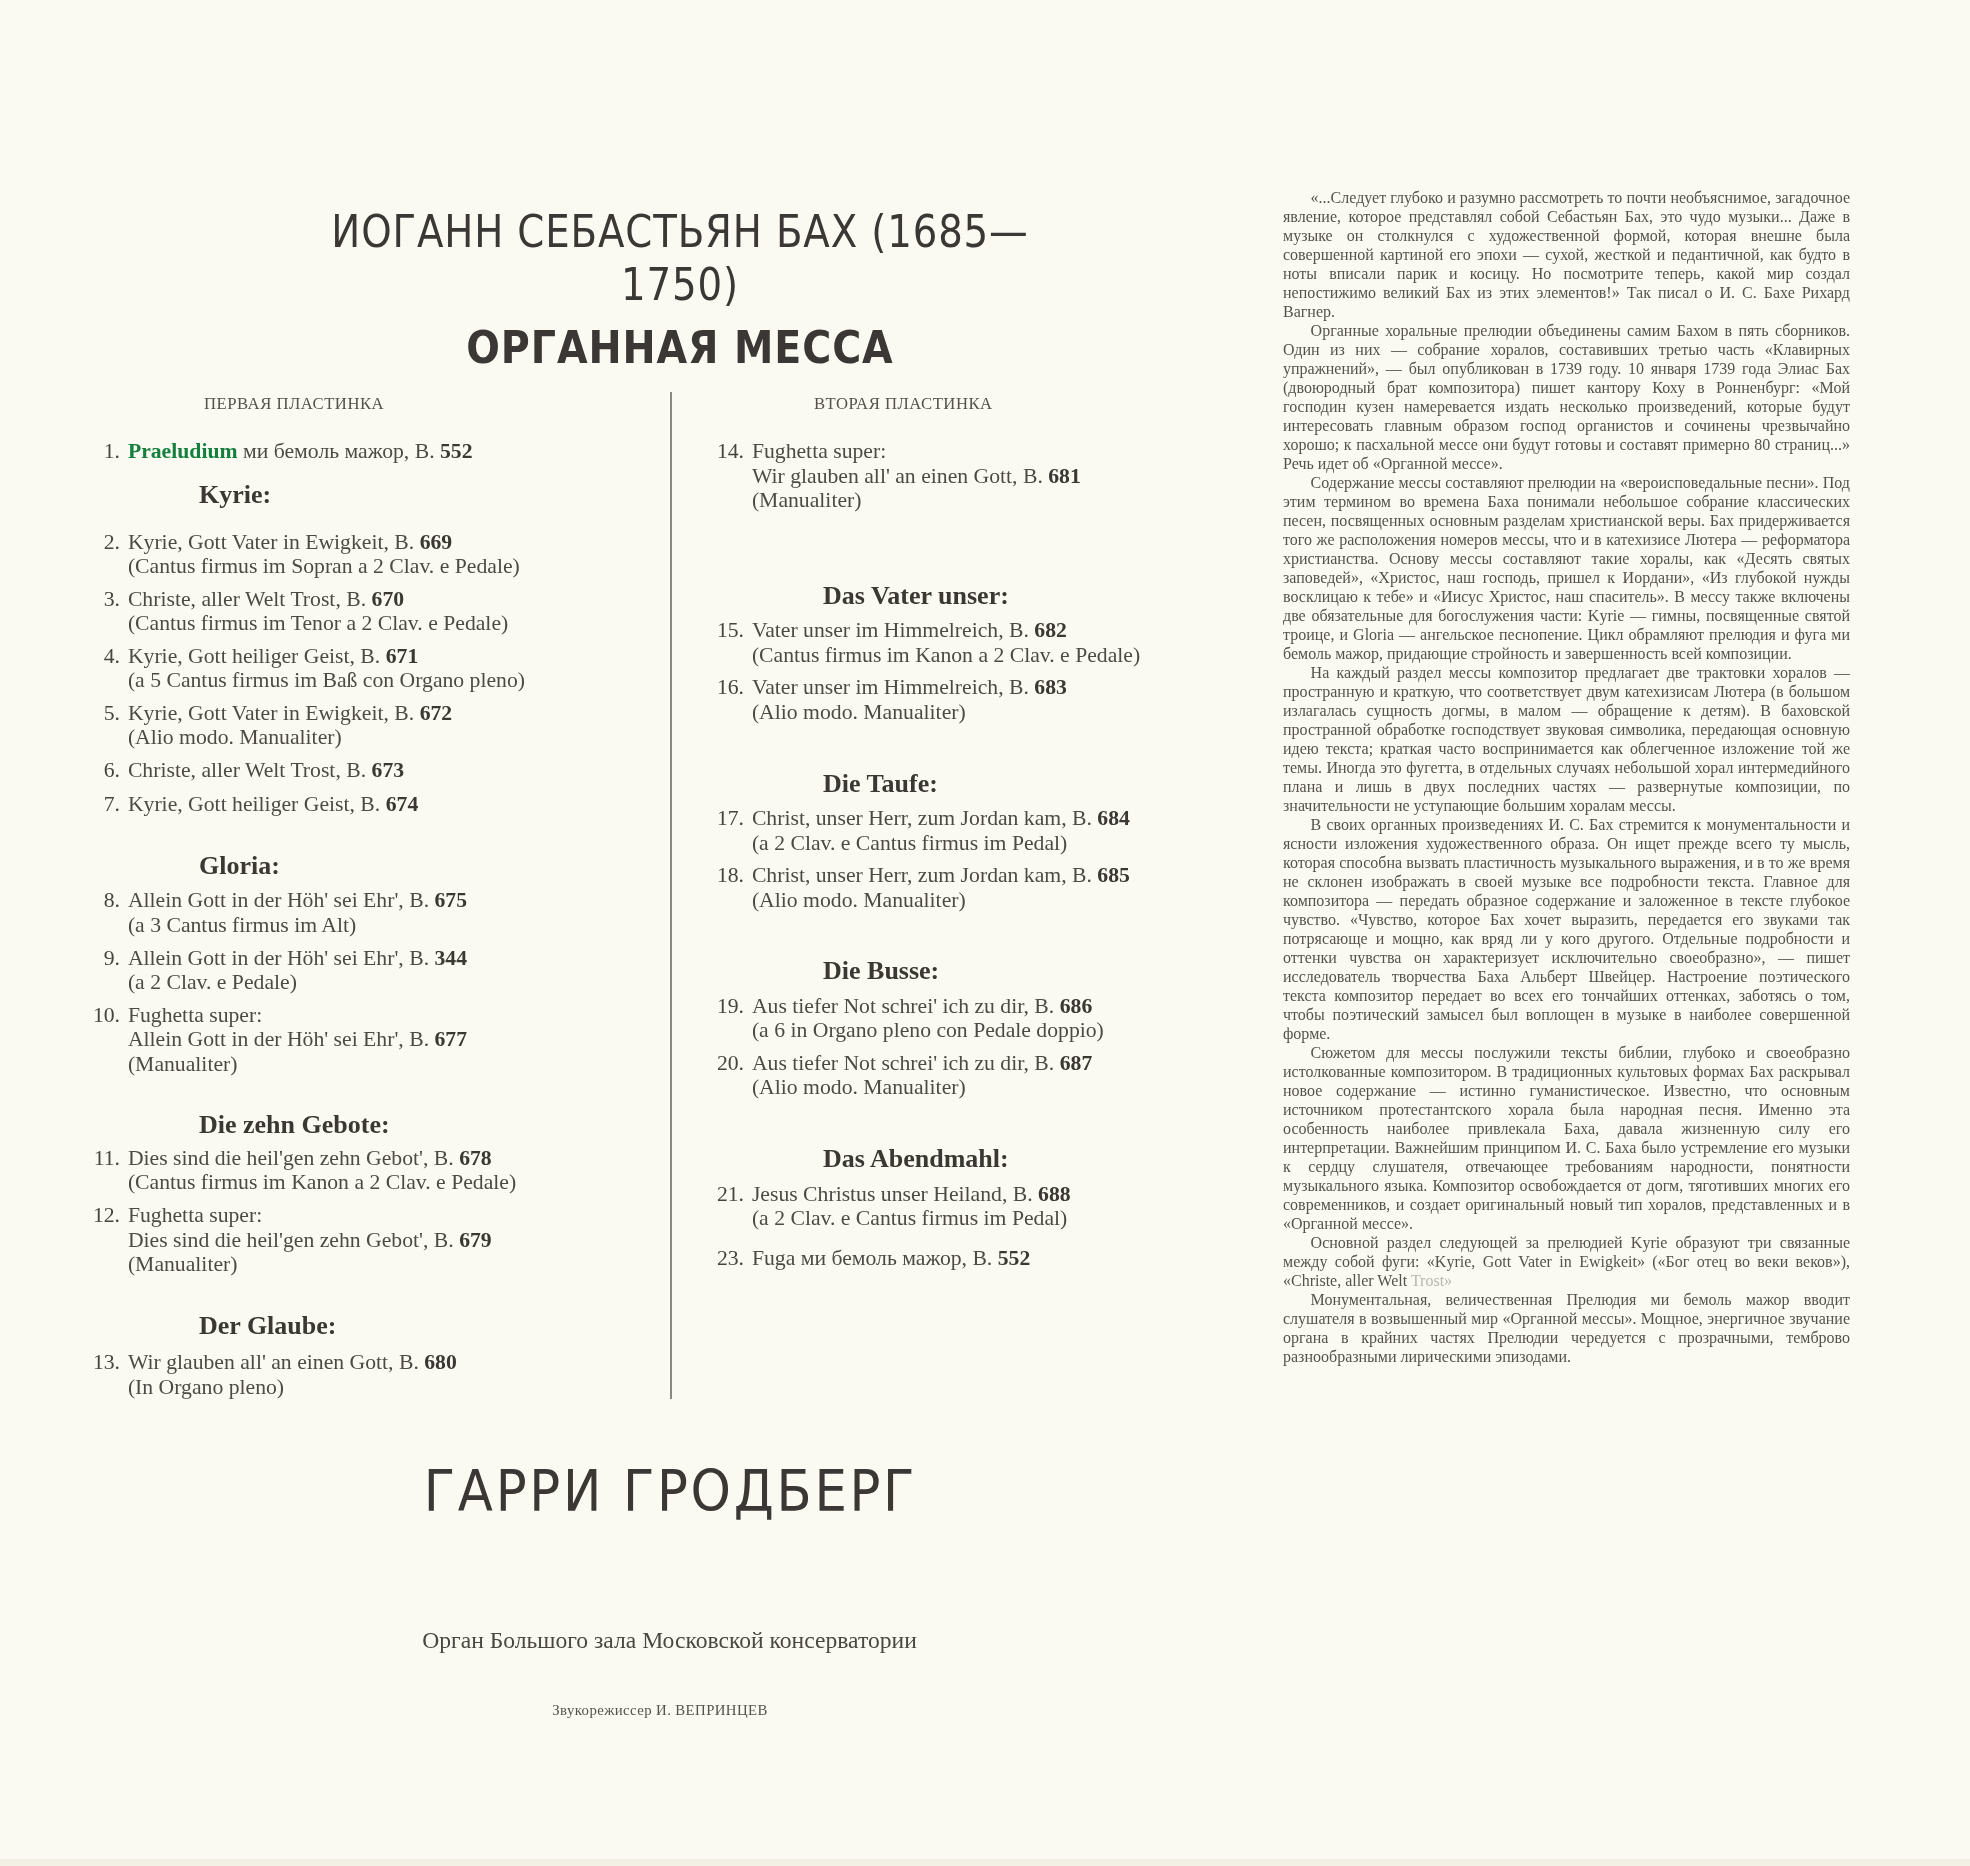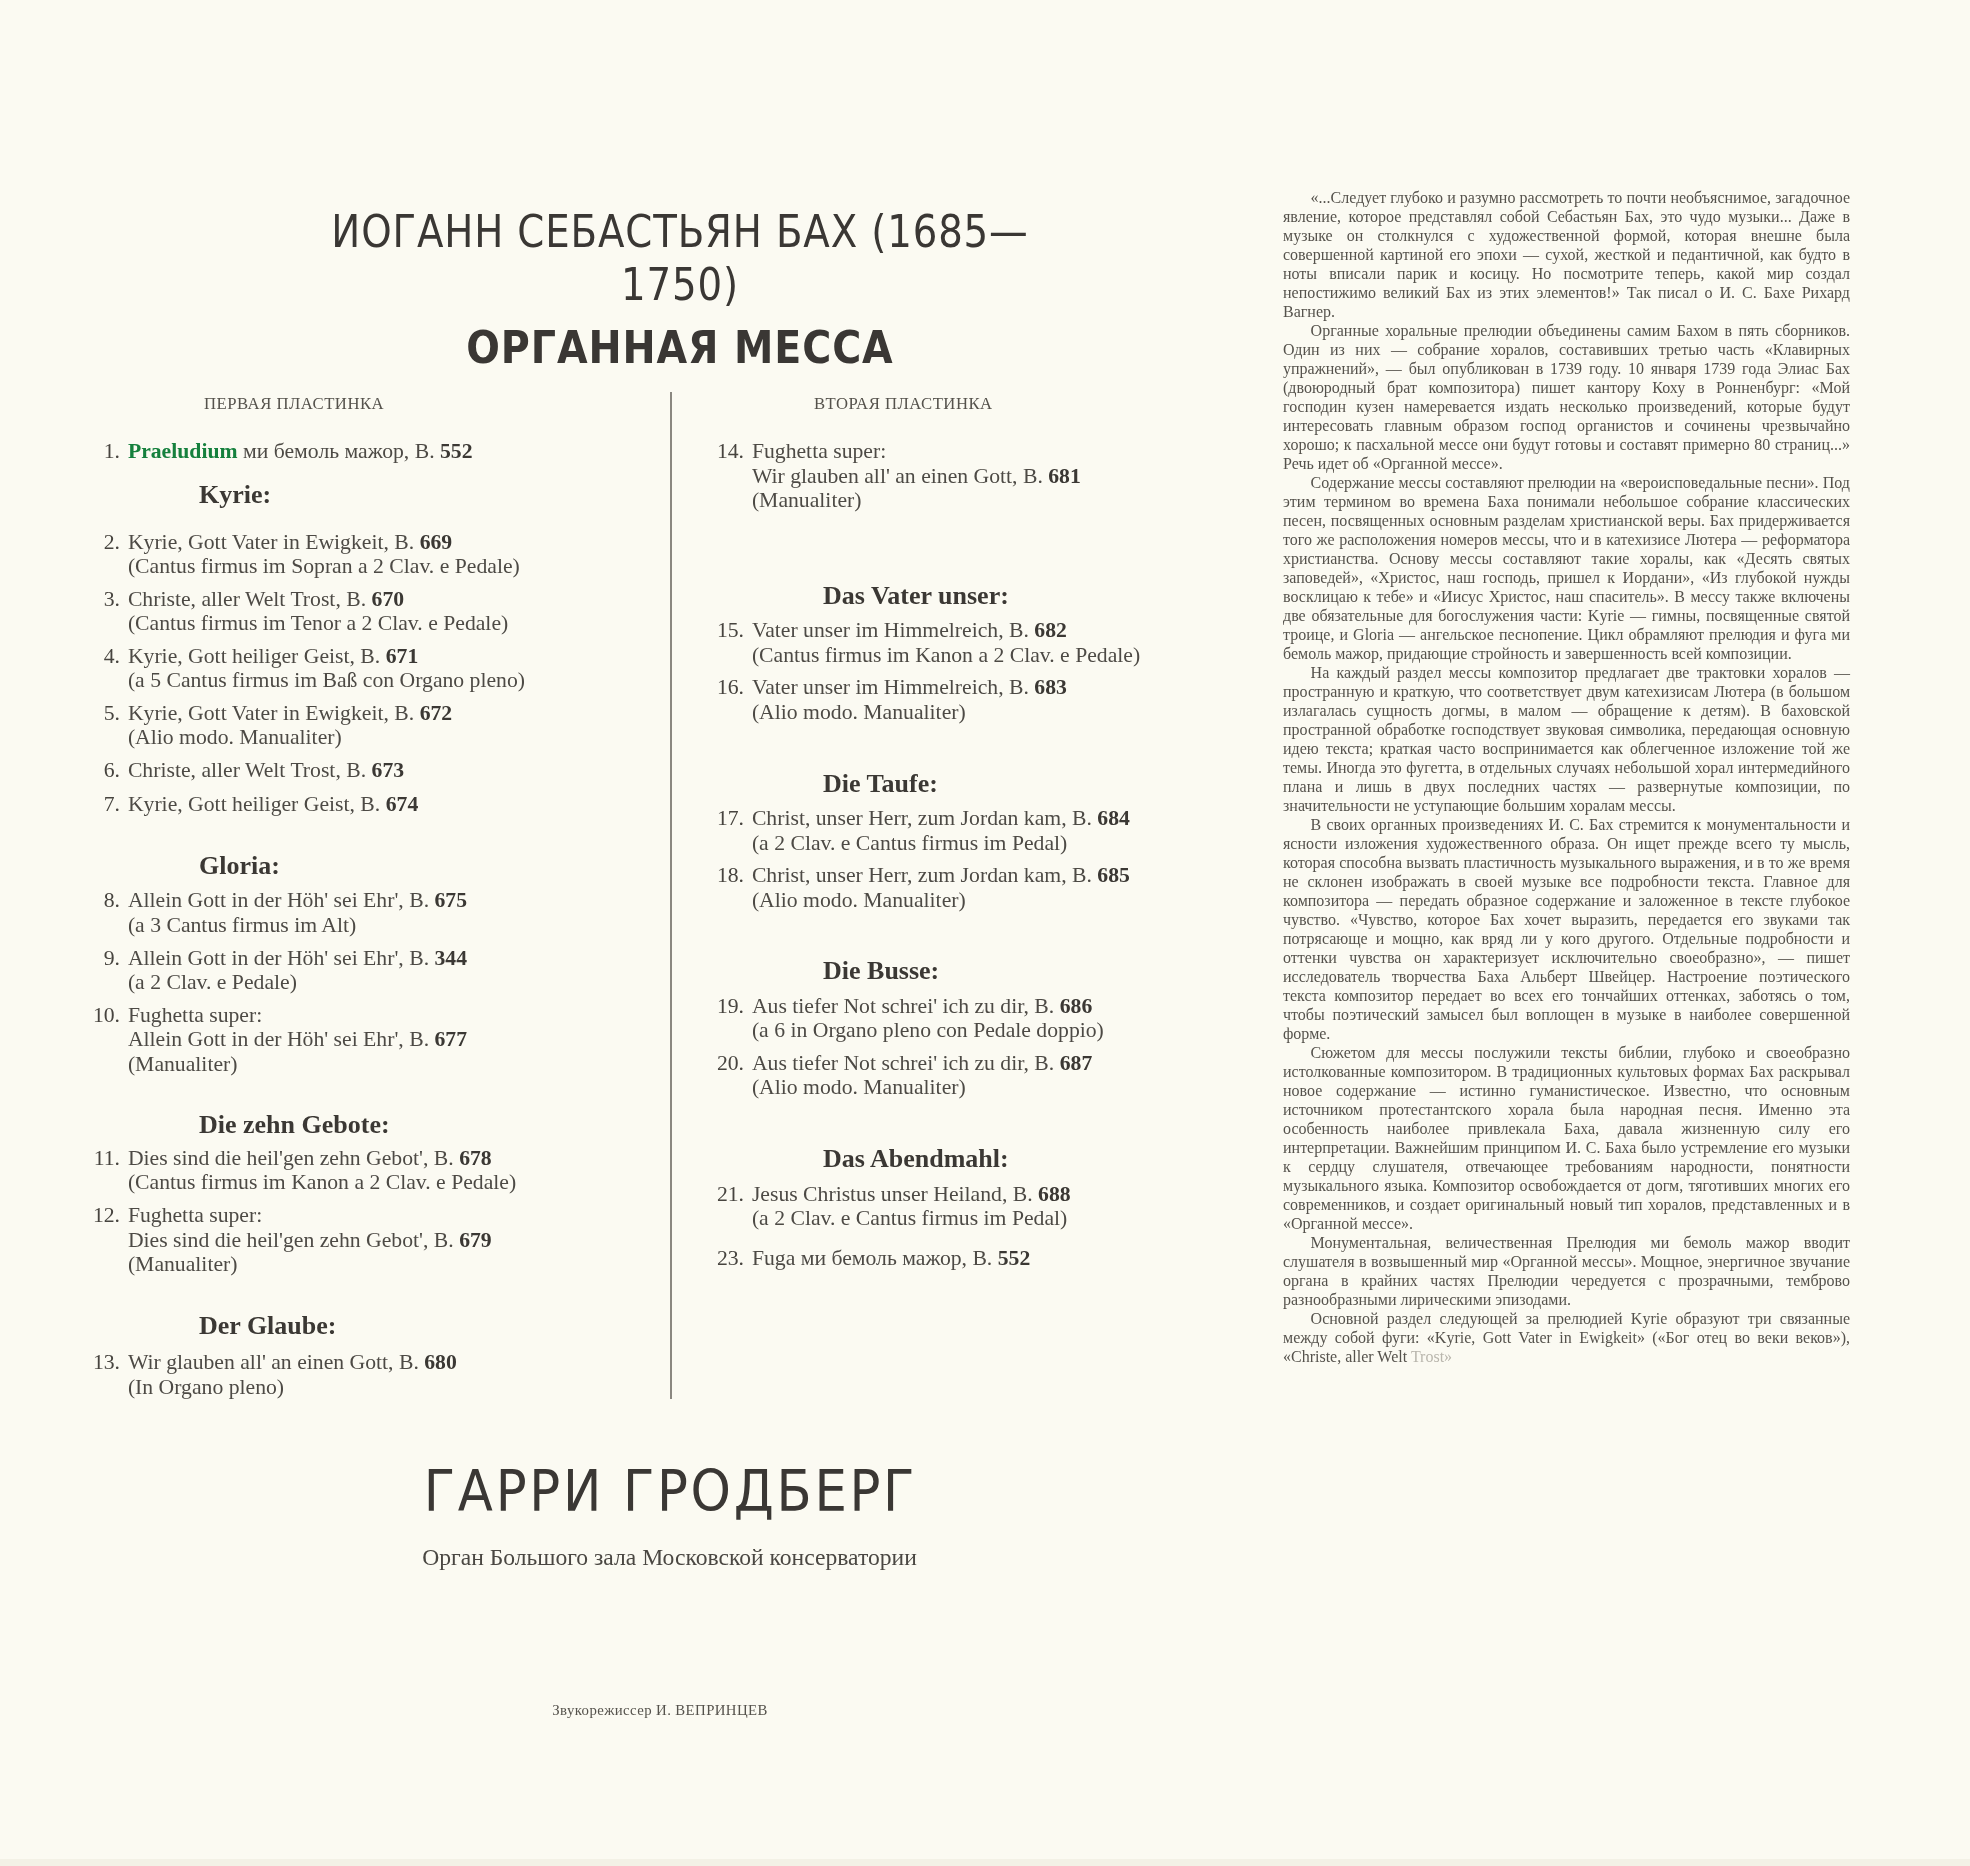--- a/index.html
+++ b/index.html
@@ -58,21 +58,21 @@
   .gap { display: block; }
 
   .performer {
     position: absolute; left: 296px; top: 1458px; width: 749px;
     text-align: center;
     font-family: "DejaVu Sans", sans-serif;
     font-size: 57px; letter-spacing: 3px; color: #3a3734;
     transform: scaleX(0.9); transform-origin: center;
   }
   .venue {
-    position: absolute; left: 256px; top: 1544px; width: 827px;
+    position: absolute; left: 256px; top: 1627px; width: 827px;
     text-align: center; font-size: 23.6px; color: #4a4742;
   }
   .engineer {
     position: absolute; left: 473px; top: 1702px; width: 374px;
     text-align: center; font-size: 14.8px; color: #55524c; letter-spacing: 0.4px;
   }
 
   .essay {
     position: absolute; left: 1283px; top: 188px; width: 567px;
     font-size: 16px; line-height: 19px; color: #55524c;
@@ -310,16 +310,16 @@
 <div class="venue">Орган Большого зала Московской консерватории</div>
 <div class="engineer">Звукорежиссер И. ВЕПРИНЦЕВ</div>
 
 <div class="essay">
   <p>«...Следует глубоко и разумно рассмотреть то почти необъяснимое, загадочное явление, которое представлял собой Себастьян Бах, это чудо музыки... Даже в музыке он столкнулся с художественной формой, которая внешне была совершенной картиной его эпохи — сухой, жесткой и педантичной, как будто в ноты вписали парик и косицу. Но посмотрите теперь, какой мир создал непостижимо великий Бах из этих элементов!» Так писал о И. С. Бахе Рихард Вагнер.</p>
   <p>Органные хоральные прелюдии объединены самим Бахом в пять сборников. Один из них — собрание хоралов, составивших третью часть «Клавирных упражнений», — был опубликован в 1739 году. 10 января 1739 года Элиас Бах (двоюродный брат композитора) пишет кантору Коху в Ронненбург: «Мой господин кузен намеревается издать несколько произведений, которые будут интересовать главным образом господ органистов и сочинены чрезвычайно хорошо; к пасхальной мессе они будут готовы и составят примерно 80 страниц...» Речь идет об «Органной мессе».</p>
   <p>Содержание мессы составляют прелюдии на «вероисповедальные песни». Под этим термином во времена Баха понимали небольшое собрание классических песен, посвященных основным разделам христианской веры. Бах придерживается того же расположения номеров мессы, что и в катехизисе Лютера — реформатора христианства. Основу мессы составляют такие хоралы, как «Десять святых заповедей», «Христос, наш господь, пришел к Иордани», «Из глубокой нужды восклицаю к тебе» и «Иисус Христос, наш спаситель». В мессу также включены две обязательные для богослужения части: Kyrie — гимны, посвященные святой троице, и Gloria — ангельское песнопение. Цикл обрамляют прелюдия и фуга ми бемоль мажор, придающие стройность и завершенность всей композиции.</p>
   <p>На каждый раздел мессы композитор предлагает две трактовки хоралов — пространную и краткую, что соответствует двум катехизисам Лютера (в большом излагалась сущность догмы, в малом — обращение к детям). В баховской пространной обработке господствует звуковая символика, передающая основную идею текста; краткая часто воспринимается как облегченное изложение той же темы. Иногда это фугетта, в отдельных случаях небольшой хорал интермедийного плана и лишь в двух последних частях — развернутые композиции, по значительности не уступающие большим хоралам мессы.</p>
   <p>В своих органных произведениях И. С. Бах стремится к монументальности и ясности изложения художественного образа. Он ищет прежде всего ту мысль, которая способна вызвать пластичность музыкального выражения, и в то же время не склонен изображать в своей музыке все подробности текста. Главное для композитора — передать образное содержание и заложенное в тексте глубокое чувство. «Чувство, которое Бах хочет выразить, передается его звуками так потрясающе и мощно, как вряд ли у кого другого. Отдельные подробности и оттенки чувства он характеризует исключительно своеобразно», — пишет исследователь творчества Баха Альберт Швейцер. Настроение поэтического текста композитор передает во всех его тончайших оттенках, заботясь о том, чтобы поэтический замысел был воплощен в музыке в наиболее совершенной форме.</p>
   <p>Сюжетом для мессы послужили тексты библии, глубоко и своеобразно истолкованные композитором. В традиционных культовых формах Бах раскрывал новое содержание — истинно гуманистическое. Известно, что основным источником протестантского хорала была народная песня. Именно эта особенность наиболее привлекала Баха, давала жизненную силу его интерпретации. Важнейшим принципом И. С. Баха было устремление его музыки к сердцу слушателя, отвечающее требованиям народности, понятности музыкального языка. Композитор освобождается от догм, тяготивших многих его современников, и создает оригинальный новый тип хоралов, представленных и в «Органной мессе».</p>
+  <p><span>Основной раздел следующей за прелюдией Kyrie образуют три связанные между собой фуги: «Kyrie, Gott Vater in Ewigkeit» («Бог отец во веки веков»), «Christe, aller Welt </span><span class="fade">Trost»</span></p>
   <p>Монументальная, величественная Прелюдия ми бемоль мажор вводит слушателя в возвышенный мир «Органной мессы». Мощное, энергичное звучание органа в крайних частях Прелюдии чередуется с прозрачными, темброво разнообразными лирическими эпизодами.</p>
-  <p><span>Основной раздел следующей за прелюдией Kyrie образуют три связанные между собой фуги: «Kyrie, Gott Vater in Ewigkeit» («Бог отец во веки веков»), «Christe, aller Welt </span><span class="fade">Trost»</span></p>
 </div>
 
 
 </body></html>

